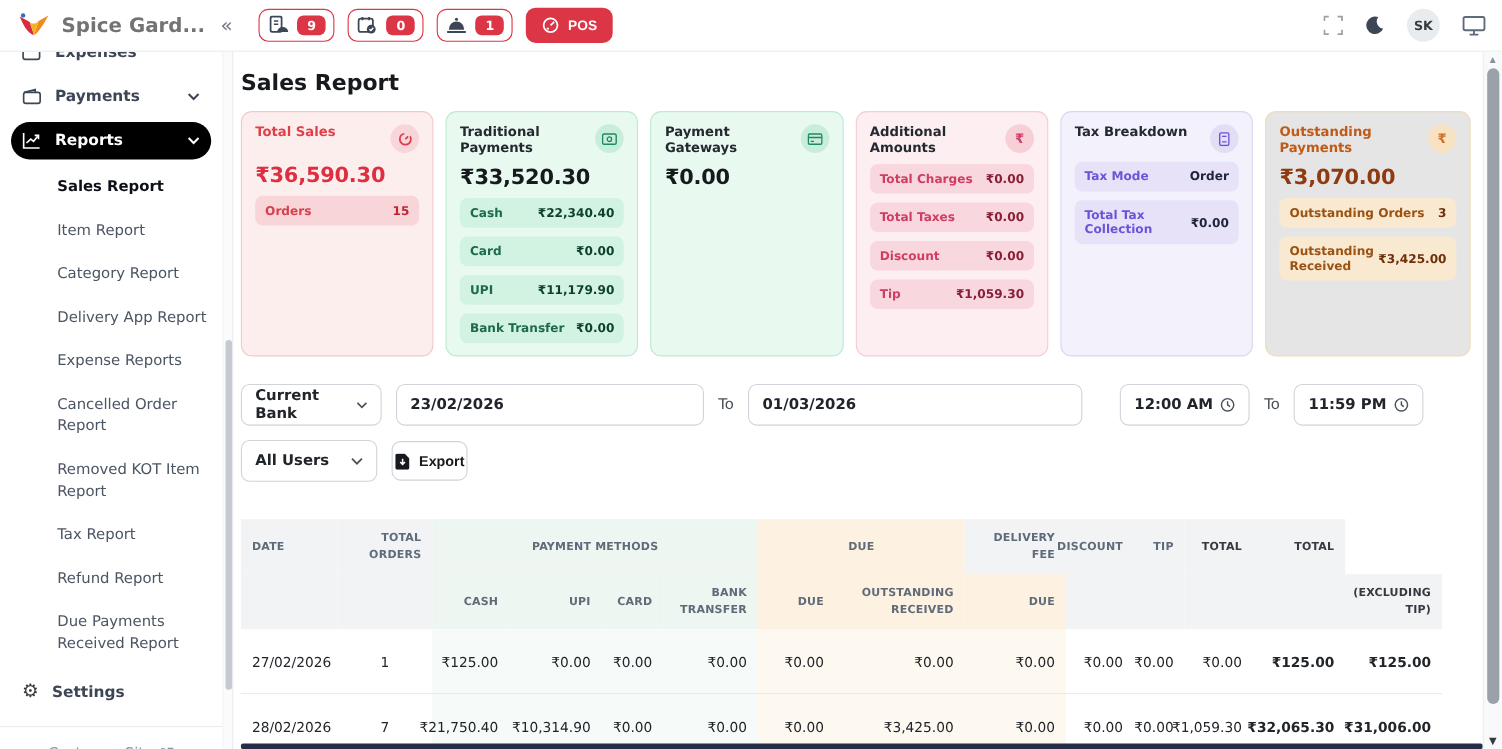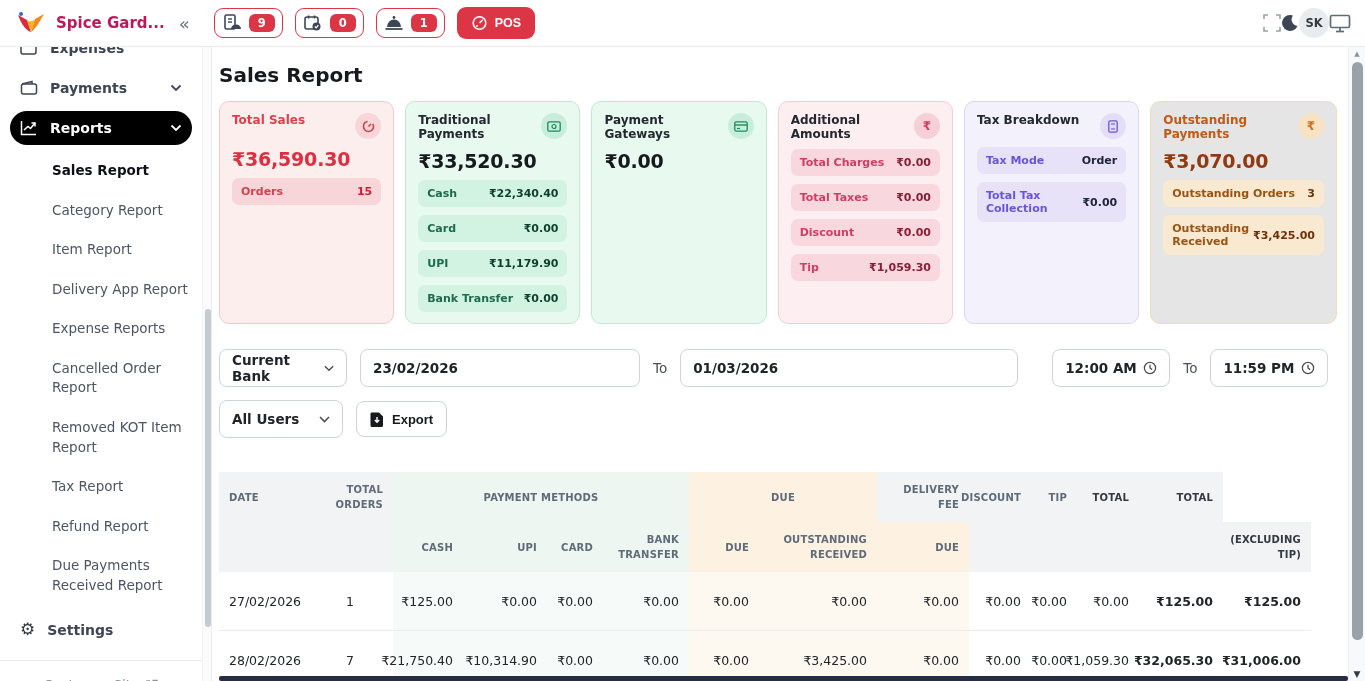--- a/index.html
+++ b/index.html
@@ -4,29 +4,29 @@
 <style>
   * { margin:0; padding:0; box-sizing:border-box; }
   html,body { width:1365px; height:681px; overflow:hidden; background:#fff;
     font-family:"DejaVu Sans","Liberation Sans",sans-serif; }
   svg { display:block; }
 
   
   .topbar{position:absolute;top:0;left:0;right:0;height:47px;background:#fff;
     border-bottom:1px solid #e9ecef;display:flex;align-items:center;z-index:40;padding:0 14px;}
   .brand-logo{width:34px;height:26px;margin-right:8px;}
-  .brand-name{font-size:15px;font-weight:700;color:#be185d;margin-right:14px;white-space:nowrap;}
+  .brand-name{font-size:18px;font-weight:700;color:#737373;margin-right:14px;white-space:nowrap;}
   .collapse{font-size:18px;color:#6c757d;margin-right:24px;cursor:pointer;}
   .badge-btn{display:flex;align-items:center;gap:7px;border:1.5px solid #dc3545;border-radius:9px;
     background:#fff;height:30px;padding:0 7px;margin-right:12px;cursor:pointer;}
   .badge-pill{background:#dc3545;color:#fff;font-size:11.5px;font-weight:700;border-radius:6px;
     padding:2px 9px;line-height:14px;}
   .pos-btn{display:flex;align-items:center;gap:7px;background:#dc3545;border:none;border-radius:9px;
     height:32px;padding:0 14px;color:#fff;font-weight:700;font-size:12.5px;cursor:pointer;}
-  .topbar-right{margin-left:auto;display:flex;align-items:center;}
+  .topbar-right{margin-left:auto;display:flex;align-items:center;gap:20px;}
   .avatar{width:30px;height:30px;border-radius:50%;background:#e9ecef;display:flex;align-items:center;
     justify-content:center;font-size:11.5px;font-weight:700;color:#343a40;}
 
   
   .sidebar{position:absolute;top:47px;left:0;width:202px;bottom:0;background:#fff;overflow:hidden;}
   .side-scroll-track{position:absolute;top:47px;left:202px;width:10px;bottom:0;background:#fbfbfc;
     border-left:1px solid #f1f3f5;border-right:1px solid #e9ecef;z-index:30;}
   .side-scroll-thumb{position:absolute;left:1.5px;top:262px;width:6px;height:318px;background:#c6cbd1;border-radius:4px;}
   .nav-item{display:flex;align-items:center;gap:12px;height:34px;margin:6px 10px;padding:0 10px;
     color:#3d4654;font-size:14px;font-weight:600;cursor:pointer;border-radius:18px;}
@@ -98,26 +98,26 @@
   
   .filters{margin-top:25px;}
   .f-row{display:flex;align-items:center;gap:13px;}
   .f-row + .f-row{margin-top:13px;}
   .ctrl{height:38px;border:1px solid #ced4da;border-radius:8px;background:#fff;display:flex;
     align-items:center;padding:0 12px;font-size:13.5px;color:#212529;font-weight:600;}
   .ctrl.select{justify-content:space-between;cursor:pointer;}
   .ctrl input{border:none;outline:none;font:inherit;color:#212529;width:100%;background:transparent;}
   .w-range{width:128px;}
   .w-date1{width:280px;}
-  .w-date2{width:338px;align-items:center;}
+  .w-date2{width:304px;align-items:center;}
   .w-time{width:118px;justify-content:space-between;}
   .w-users{width:124px;}
   .to-label{font-size:13.5px;color:#495057;}
   .export-btn{display:flex;align-items:center;gap:8px;height:36px;border:1px solid #ced4da;border-radius:8px;
-    background:#fff;padding:0 13px;font-size:13px;font-weight:700;color:#16191d;cursor:pointer;}
+    background:#fff;padding:0 2px;font-size:13px;font-weight:700;color:#16191d;cursor:pointer;}
   .time-gap{margin-left:21px;}
 
   
   .tablewrap{margin-top:34px;}
   .tbl{display:grid;grid-template-columns:88px 86px 70px 84px 56px 86px 70px 118px 92px 62px 46px 62px 84px 88px;}
   .hc{font-size:10px;font-weight:600;color:#5f6b78;letter-spacing:.2px;display:flex;align-items:center;
     padding:6px 10px;min-height:50px;line-height:1.5;}
   .hc.rt{justify-content:flex-end;text-align:right;}
   .hc.ct{justify-content:center;text-align:center;}
   .hc.dark{color:#343a40;font-weight:700;}
@@ -228,22 +228,22 @@
       <polyline points="4,10 8,6.5 10.5,8.5 15,3" fill="none" stroke="#fff" stroke-width="1.5"></polyline>
       <path d="M11.5 3h3.5v3.5" fill="none" stroke="#fff" stroke-width="1.5"></path>
     </svg>
     <span>Reports</span>
     <svg class="chev" width="12" height="8" viewBox="0 0 12 8">
       <polyline points="1.5,1.5 6,6 10.5,1.5" fill="none" stroke="#fff" stroke-width="1.8"></polyline>
     </svg>
   </div>
 
   <div class="sub-item current">Sales Report</div>
+  <div class="sub-item">Item Report</div>
   <div class="sub-item">Category Report</div>
-  <div class="sub-item">Item Report</div>
   <div class="sub-item">Delivery App Report</div>
   <div class="sub-item">Expense Reports</div>
   <div class="sub-item">Cancelled Order Report</div>
   <div class="sub-item">Removed KOT Item Report</div>
   <div class="sub-item">Tax Report</div>
   <div class="sub-item">Refund Report</div>
   <div class="sub-item">Due Payments Received Report</div>
 
   <div class="settings-row">
     <span class="gear">⚙</span>

